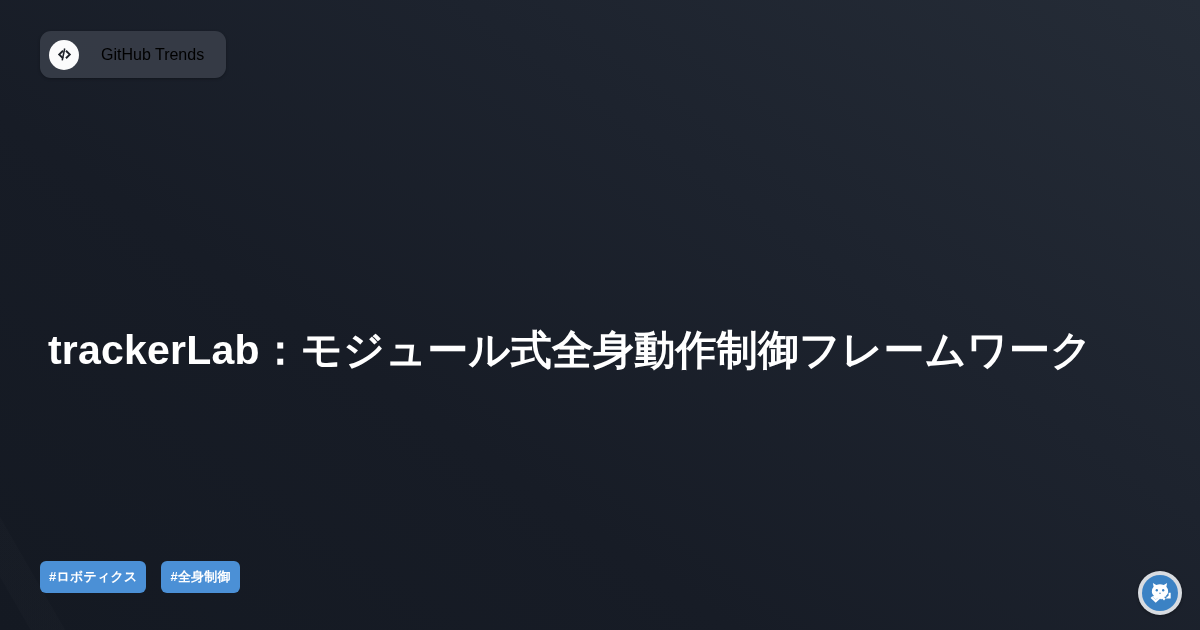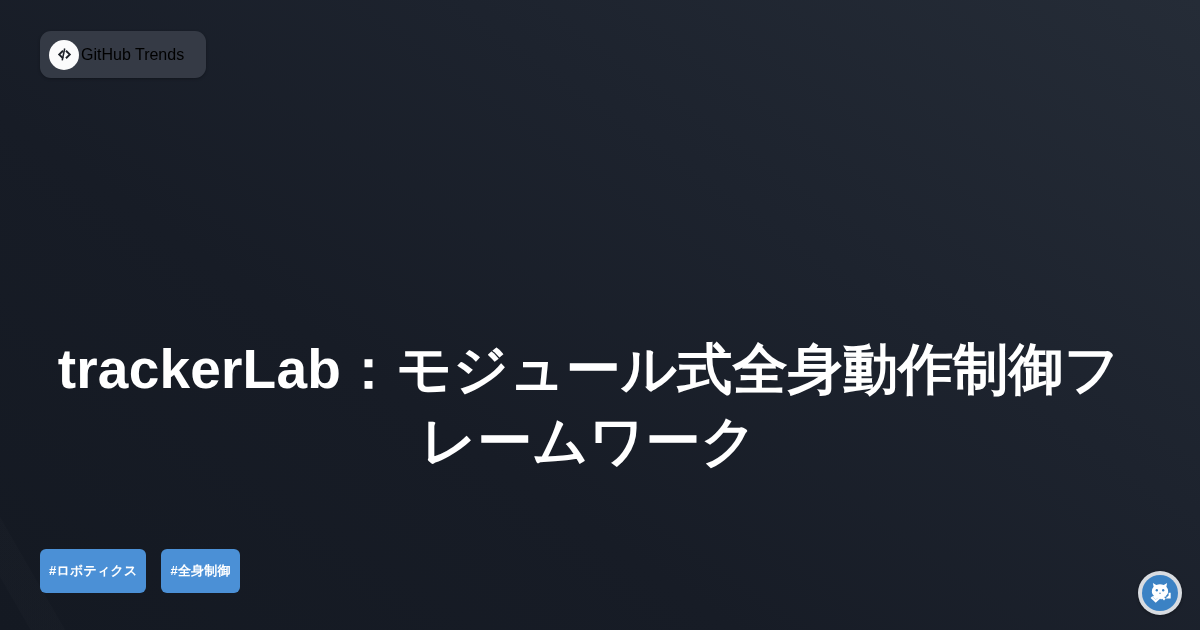--- a/index.html
+++ b/index.html
@@ -32,21 +32,21 @@
   }
 
   
   #brand-pill {
     position: absolute;
     left: 40px;
     top: 31px;
     height: 47px;
     display: flex;
     align-items: center;
-    gap: 2px;
+    gap: 22px;
     padding: 0 22px 0 9px;
     border-radius: 11px;
     background: rgba(55, 61, 72, 0.92);
     box-shadow: 0 1px 3px rgba(0,0,0,0.28);
   }
   #brand-icon {
     width: 30px;
     height: 30px;
     border-radius: 50%;
     background: #fbfbfc;
@@ -57,40 +57,39 @@
   }
   #brand-icon svg { display: block; }
 
   
   #title {
     position: absolute;
     left: 48px;
     right: 70px;
     top: 296px;
     color: #ffffff;
-    font-size: 55px;
+    font-size: 41px;
     font-weight: bold;
     line-height: 1.32;
     letter-spacing: 0.2px;
-    text-align: center;
   }
 
   
   #tag-row {
     position: absolute;
     left: 40px;
     bottom: 37px;
     display: flex;
     align-items: center;
     gap: 15px;
   }
   .tag {
     display: inline-flex;
     align-items: center;
-    height: 44px;
+    height: 32px;
     padding: 0 9px;
     border-radius: 6px;
     background: #4b90d6;
     color: #ffffff;
     font-size: 13px;
     font-weight: bold;
     white-space: nowrap;
     letter-spacing: 0.2px;
   }
 

